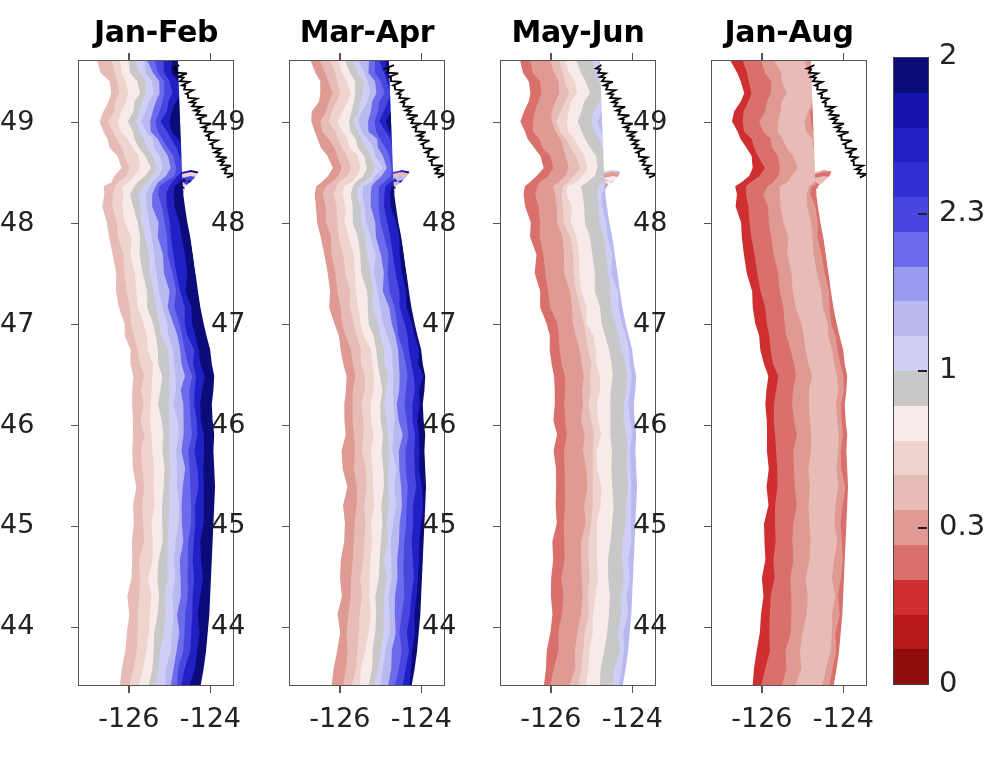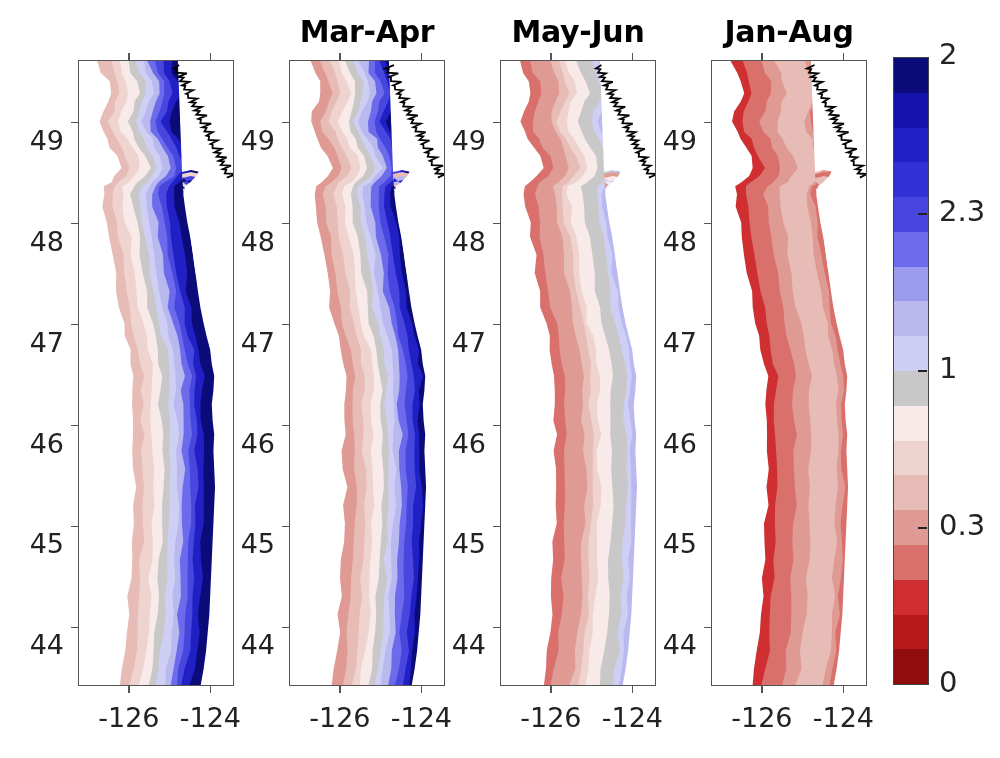--- a/index.html
+++ b/index.html
@@ -40,23 +40,22 @@
   .map-frame svg {
     display: block;
     position: absolute;
     left: 0; top: 0;
   }
   .ytick-label {
     position: absolute;
     font-family: "DejaVu Sans", sans-serif;
     font-size: 27px;
     color: #222222;
-    text-align: right;
+    text-align: left;
     white-space: nowrap;
-    margin-top: 20px;
   }
   .xtick-label {
     position: absolute;
     font-family: "DejaVu Sans", sans-serif;
     font-size: 27px;
     color: #222222;
     text-align: center;
     white-space: nowrap;
   }
   .tick-mark {
@@ -125,20 +124,21 @@
   .noise-streak {
     position: absolute;
     background: rgba(255,255,255,0.18);
     border-radius: 50%;
   }
 </style>
 </head>
 <body>
 
 <div id="figure">
+    <div class="panel-title" style="left: 28px; top: 14px; width: 256px;">Jan-Feb</div>
     <div class="map-frame" style="left: 78px; top: 60px; width: 156px; height: 626px;">
       <svg width="156" height="626" viewBox="0 0 156 626">
         <path d="M18.13 0.00 L21.76 12.12 L30.74 20.19 L32.19 32.31 L29.40 40.39 L24.37 50.48 L20.54 60.58 L24.50 70.68 L28.41 77.75 L30.59 86.83 L38.47 94.91 L42.52 107.03 L35.26 115.10 L32.56 121.16 L24.74 125.20 L25.35 133.28 L23.28 145.39 L27.80 161.55 L30.01 175.68 L33.68 193.86 L37.24 212.03 L36.95 230.21 L39.77 246.36 L45.49 262.52 L45.71 274.63 L51.57 288.77 L51.45 302.90 L54.31 315.02 L53.32 329.15 L53.05 343.29 L54.01 359.45 L53.97 373.58 L53.22 389.74 L53.97 407.91 L57.26 426.08 L54.03 444.26 L54.90 462.43 L52.87 480.61 L53.28 498.78 L52.52 516.95 L48.27 535.13 L50.30 553.30 L47.88 571.48 L46.27 589.65 L42.81 607.83 L40.69 626.00 L124.23 626.00 L127.49 607.83 L129.93 589.65 L131.56 571.48 L133.19 553.30 L134.01 535.13 L134.82 516.95 L135.63 498.78 L136.45 480.61 L137.26 462.43 L138.08 444.26 L138.89 426.08 L138.08 407.91 L137.26 389.74 L138.08 373.58 L136.45 359.45 L135.63 343.29 L137.26 329.15 L138.08 315.02 L135.63 302.90 L134.01 288.77 L130.34 274.63 L127.49 262.52 L124.23 246.36 L121.79 230.21 L119.34 212.03 L116.90 193.86 L114.05 175.68 L111.20 161.55 L108.75 145.39 L107.12 133.28 L108.75 125.20 L114.05 121.16 L120.16 115.10 L124.23 107.03 L120.97 94.91 L116.08 86.83 L112.01 77.75 L107.12 70.68 L103.86 60.58 L107.12 50.48 L111.20 40.39 L114.05 32.31 L112.01 20.19 L107.12 12.12 L103.86 0.00 Z" fill="#e8bcb6" stroke="none"></path>
         <path d="M32.72 0.00 L35.41 12.12 L38.22 20.19 L40.44 32.31 L35.91 40.39 L35.42 50.48 L28.70 60.58 L33.85 70.68 L37.53 77.75 L43.00 86.83 L45.62 94.91 L50.69 107.03 L47.14 115.10 L39.13 121.16 L35.98 125.20 L33.54 133.28 L33.48 145.39 L37.89 161.55 L38.75 175.68 L44.58 193.86 L45.23 212.03 L47.72 230.21 L50.75 246.36 L52.13 262.52 L54.79 274.63 L58.70 288.77 L61.13 302.90 L65.31 315.02 L61.83 329.15 L64.43 343.29 L61.35 359.45 L65.44 373.58 L61.85 389.74 L63.45 407.91 L64.88 426.08 L63.35 444.26 L63.88 462.43 L65.33 480.61 L60.10 498.78 L60.97 516.95 L60.18 535.13 L58.77 553.30 L58.69 571.48 L57.84 589.65 L54.66 607.83 L49.70 626.00 L124.23 626.00 L127.49 607.83 L129.93 589.65 L131.56 571.48 L133.19 553.30 L134.01 535.13 L134.82 516.95 L135.63 498.78 L136.45 480.61 L137.26 462.43 L138.08 444.26 L138.89 426.08 L138.08 407.91 L137.26 389.74 L138.08 373.58 L136.45 359.45 L135.63 343.29 L137.26 329.15 L138.08 315.02 L135.63 302.90 L134.01 288.77 L130.34 274.63 L127.49 262.52 L124.23 246.36 L121.79 230.21 L119.34 212.03 L116.90 193.86 L114.05 175.68 L111.20 161.55 L108.75 145.39 L107.12 133.28 L108.75 125.20 L114.05 121.16 L120.16 115.10 L124.23 107.03 L120.97 94.91 L116.08 86.83 L112.01 77.75 L107.12 70.68 L103.86 60.58 L107.12 50.48 L111.20 40.39 L114.05 32.31 L112.01 20.19 L107.12 12.12 L103.86 0.00 Z" fill="#eed3ce" stroke="none"></path>
         <path d="M41.16 0.00 L42.76 12.12 L46.60 20.19 L49.12 32.31 L47.50 40.39 L42.19 50.48 L38.98 60.58 L41.58 70.68 L48.40 77.75 L53.50 86.83 L59.54 94.91 L60.79 107.03 L55.12 115.10 L49.86 121.16 L43.25 125.20 L44.50 133.28 L43.32 145.39 L45.54 161.55 L52.53 175.68 L51.56 193.86 L55.71 212.03 L57.51 230.21 L58.56 246.36 L64.59 262.52 L67.81 274.63 L68.72 288.77 L74.01 302.90 L73.36 315.02 L72.54 329.15 L71.66 343.29 L71.27 359.45 L72.31 373.58 L73.30 389.74 L75.11 407.91 L74.25 426.08 L75.53 444.26 L72.42 462.43 L73.88 480.61 L73.46 498.78 L69.16 516.95 L72.31 535.13 L70.77 553.30 L69.92 571.48 L67.43 589.65 L64.22 607.83 L59.13 626.00 L124.23 626.00 L127.49 607.83 L129.93 589.65 L131.56 571.48 L133.19 553.30 L134.01 535.13 L134.82 516.95 L135.63 498.78 L136.45 480.61 L137.26 462.43 L138.08 444.26 L138.89 426.08 L138.08 407.91 L137.26 389.74 L138.08 373.58 L136.45 359.45 L135.63 343.29 L137.26 329.15 L138.08 315.02 L135.63 302.90 L134.01 288.77 L130.34 274.63 L127.49 262.52 L124.23 246.36 L121.79 230.21 L119.34 212.03 L116.90 193.86 L114.05 175.68 L111.20 161.55 L108.75 145.39 L107.12 133.28 L108.75 125.20 L114.05 121.16 L120.16 115.10 L124.23 107.03 L120.97 94.91 L116.08 86.83 L112.01 77.75 L107.12 70.68 L103.86 60.58 L107.12 50.48 L111.20 40.39 L114.05 32.31 L112.01 20.19 L107.12 12.12 L103.86 0.00 Z" fill="#f7eae8" stroke="none"></path>
         <path d="M49.57 0.00 L51.35 12.12 L58.21 20.19 L61.06 32.31 L55.53 40.39 L54.51 50.48 L48.88 60.58 L53.78 70.68 L55.27 77.75 L59.78 86.83 L66.40 94.91 L71.84 107.03 L66.16 115.10 L58.51 121.16 L55.40 125.20 L51.16 133.28 L54.17 145.39 L58.62 161.55 L61.03 175.68 L60.48 193.86 L63.73 212.03 L68.12 230.21 L68.15 246.36 L74.07 262.52 L76.69 274.63 L78.87 288.77 L79.24 302.90 L83.29 315.02 L81.41 329.15 L78.96 343.29 L82.80 359.45 L84.30 373.58 L83.43 389.74 L85.60 407.91 L84.56 426.08 L83.12 444.26 L83.19 462.43 L83.87 480.61 L79.60 498.78 L78.37 516.95 L80.07 535.13 L78.63 553.30 L75.26 571.48 L74.64 589.65 L73.38 607.83 L69.51 626.00 L124.23 626.00 L127.49 607.83 L129.93 589.65 L131.56 571.48 L133.19 553.30 L134.01 535.13 L134.82 516.95 L135.63 498.78 L136.45 480.61 L137.26 462.43 L138.08 444.26 L138.89 426.08 L138.08 407.91 L137.26 389.74 L138.08 373.58 L136.45 359.45 L135.63 343.29 L137.26 329.15 L138.08 315.02 L135.63 302.90 L134.01 288.77 L130.34 274.63 L127.49 262.52 L124.23 246.36 L121.79 230.21 L119.34 212.03 L116.90 193.86 L114.05 175.68 L111.20 161.55 L108.75 145.39 L107.12 133.28 L108.75 125.20 L114.05 121.16 L120.16 115.10 L124.23 107.03 L120.97 94.91 L116.08 86.83 L112.01 77.75 L107.12 70.68 L103.86 60.58 L107.12 50.48 L111.20 40.39 L114.05 32.31 L112.01 20.19 L107.12 12.12 L103.86 0.00 Z" fill="#c8c8c8" stroke="none"></path>
         <path d="M56.54 0.00 L60.39 12.12 L67.05 20.19 L66.46 32.31 L62.92 40.39 L59.77 50.48 L57.02 60.58 L60.23 70.68 L64.84 77.75 L67.96 86.83 L73.70 94.91 L77.55 107.03 L72.81 115.10 L68.44 121.16 L63.44 125.20 L59.74 133.28 L61.63 145.39 L62.54 161.55 L65.90 175.68 L70.19 193.86 L70.38 212.03 L74.61 230.21 L77.34 246.36 L80.08 262.52 L82.02 274.63 L89.01 288.77 L90.19 302.90 L90.42 315.02 L90.44 329.15 L89.25 343.29 L90.90 359.45 L90.80 373.58 L90.12 389.74 L91.55 407.91 L90.36 426.08 L90.46 444.26 L89.69 462.43 L88.62 480.61 L88.20 498.78 L88.64 516.95 L85.65 535.13 L86.52 553.30 L84.94 571.48 L80.91 589.65 L79.51 607.83 L76.04 626.00 L124.23 626.00 L127.49 607.83 L129.93 589.65 L131.56 571.48 L133.19 553.30 L134.01 535.13 L134.82 516.95 L135.63 498.78 L136.45 480.61 L137.26 462.43 L138.08 444.26 L138.89 426.08 L138.08 407.91 L137.26 389.74 L138.08 373.58 L136.45 359.45 L135.63 343.29 L137.26 329.15 L138.08 315.02 L135.63 302.90 L134.01 288.77 L130.34 274.63 L127.49 262.52 L124.23 246.36 L121.79 230.21 L119.34 212.03 L116.90 193.86 L114.05 175.68 L111.20 161.55 L108.75 145.39 L107.12 133.28 L108.75 125.20 L114.05 121.16 L120.16 115.10 L124.23 107.03 L120.97 94.91 L116.08 86.83 L112.01 77.75 L107.12 70.68 L103.86 60.58 L107.12 50.48 L111.20 40.39 L114.05 32.31 L112.01 20.19 L107.12 12.12 L103.86 0.00 Z" fill="#cfcff5" stroke="none"></path>
         <path d="M65.00 0.00 L66.72 12.12 L72.99 20.19 L74.98 32.31 L69.98 40.39 L66.78 50.48 L62.41 60.58 L67.36 70.68 L73.93 77.75 L75.34 86.83 L80.83 94.91 L83.56 107.03 L80.02 115.10 L72.96 121.16 L70.91 125.20 L66.65 133.28 L67.79 145.39 L70.21 161.55 L72.72 175.68 L75.17 193.86 L77.42 212.03 L80.11 230.21 L83.37 246.36 L88.21 262.52 L89.27 274.63 L93.94 288.77 L95.22 302.90 L96.62 315.02 L96.93 329.15 L94.47 343.29 L98.61 359.45 L100.11 373.58 L97.06 389.74 L98.04 407.91 L97.83 426.08 L100.09 444.26 L99.51 462.43 L96.45 480.61 L95.20 498.78 L96.07 516.95 L93.30 535.13 L94.88 553.30 L92.68 571.48 L92.03 589.65 L86.74 607.83 L86.43 626.00 L124.23 626.00 L127.49 607.83 L129.93 589.65 L131.56 571.48 L133.19 553.30 L134.01 535.13 L134.82 516.95 L135.63 498.78 L136.45 480.61 L137.26 462.43 L138.08 444.26 L138.89 426.08 L138.08 407.91 L137.26 389.74 L138.08 373.58 L136.45 359.45 L135.63 343.29 L137.26 329.15 L138.08 315.02 L135.63 302.90 L134.01 288.77 L130.34 274.63 L127.49 262.52 L124.23 246.36 L121.79 230.21 L119.34 212.03 L116.90 193.86 L114.05 175.68 L111.20 161.55 L108.75 145.39 L107.12 133.28 L108.75 125.20 L114.05 121.16 L120.16 115.10 L124.23 107.03 L120.97 94.91 L116.08 86.83 L112.01 77.75 L107.12 70.68 L103.86 60.58 L107.12 50.48 L111.20 40.39 L114.05 32.31 L112.01 20.19 L107.12 12.12 L103.86 0.00 Z" fill="#b9b9f0" stroke="none"></path>
         <path d="M68.44 0.00 L74.09 12.12 L80.15 20.19 L80.60 32.31 L76.90 40.39 L73.70 50.48 L71.15 60.58 L71.85 70.68 L78.64 77.75 L83.65 86.83 L88.89 94.91 L91.76 107.03 L86.99 115.10 L79.33 121.16 L76.67 125.20 L73.20 133.28 L73.19 145.39 L79.58 161.55 L78.76 175.68 L83.97 193.86 L84.89 212.03 L90.61 230.21 L88.69 246.36 L94.25 262.52 L98.51 274.63 L101.12 288.77 L102.58 302.90 L105.95 315.02 L101.71 329.15 L104.39 343.29 L104.62 359.45 L104.62 373.58 L102.42 389.74 L106.23 407.91 L103.65 426.08 L102.56 444.26 L102.93 462.43 L104.26 480.61 L100.79 498.78 L101.51 516.95 L101.93 535.13 L98.03 553.30 L100.39 571.48 L97.65 589.65 L94.55 607.83 L91.51 626.00 L124.23 626.00 L127.49 607.83 L129.93 589.65 L131.56 571.48 L133.19 553.30 L134.01 535.13 L134.82 516.95 L135.63 498.78 L136.45 480.61 L137.26 462.43 L138.08 444.26 L138.89 426.08 L138.08 407.91 L137.26 389.74 L138.08 373.58 L136.45 359.45 L135.63 343.29 L137.26 329.15 L138.08 315.02 L135.63 302.90 L134.01 288.77 L130.34 274.63 L127.49 262.52 L124.23 246.36 L121.79 230.21 L119.34 212.03 L116.90 193.86 L114.05 175.68 L111.20 161.55 L108.75 145.39 L107.12 133.28 L108.75 125.20 L114.05 121.16 L120.16 115.10 L124.23 107.03 L120.97 94.91 L116.08 86.83 L112.01 77.75 L107.12 70.68 L103.86 60.58 L107.12 50.48 L111.20 40.39 L114.05 32.31 L112.01 20.19 L107.12 12.12 L103.86 0.00 Z" fill="#6b6bec" stroke="none"></path>
         <path d="M75.80 0.00 L79.01 12.12 L85.19 20.19 L85.29 32.31 L83.45 40.39 L80.46 50.48 L76.29 60.58 L78.63 70.68 L83.08 77.75 L88.59 86.83 L94.47 94.91 L97.10 107.03 L95.47 115.10 L85.77 121.16 L80.34 125.20 L79.10 133.28 L82.87 145.39 L85.73 161.55 L88.12 175.68 L88.62 193.86 L93.43 212.03 L97.12 230.21 L95.26 246.36 L100.49 262.52 L103.00 274.63 L105.79 288.77 L108.72 302.90 L113.24 315.02 L110.36 329.15 L110.82 343.29 L111.73 359.45 L113.01 373.58 L109.24 389.74 L110.77 407.91 L111.27 426.08 L112.20 444.26 L112.10 462.43 L109.10 480.61 L108.75 498.78 L108.64 516.95 L108.72 535.13 L106.15 553.30 L105.60 571.48 L104.28 589.65 L99.10 607.83 L97.91 626.00 L124.23 626.00 L127.49 607.83 L129.93 589.65 L131.56 571.48 L133.19 553.30 L134.01 535.13 L134.82 516.95 L135.63 498.78 L136.45 480.61 L137.26 462.43 L138.08 444.26 L138.89 426.08 L138.08 407.91 L137.26 389.74 L138.08 373.58 L136.45 359.45 L135.63 343.29 L137.26 329.15 L138.08 315.02 L135.63 302.90 L134.01 288.77 L130.34 274.63 L127.49 262.52 L124.23 246.36 L121.79 230.21 L119.34 212.03 L116.90 193.86 L114.05 175.68 L111.20 161.55 L108.75 145.39 L107.12 133.28 L108.75 125.20 L114.05 121.16 L120.16 115.10 L124.23 107.03 L120.97 94.91 L116.08 86.83 L112.01 77.75 L107.12 70.68 L103.86 60.58 L107.12 50.48 L111.20 40.39 L114.05 32.31 L112.01 20.19 L107.12 12.12 L103.86 0.00 Z" fill="#4747e0" stroke="none"></path>

